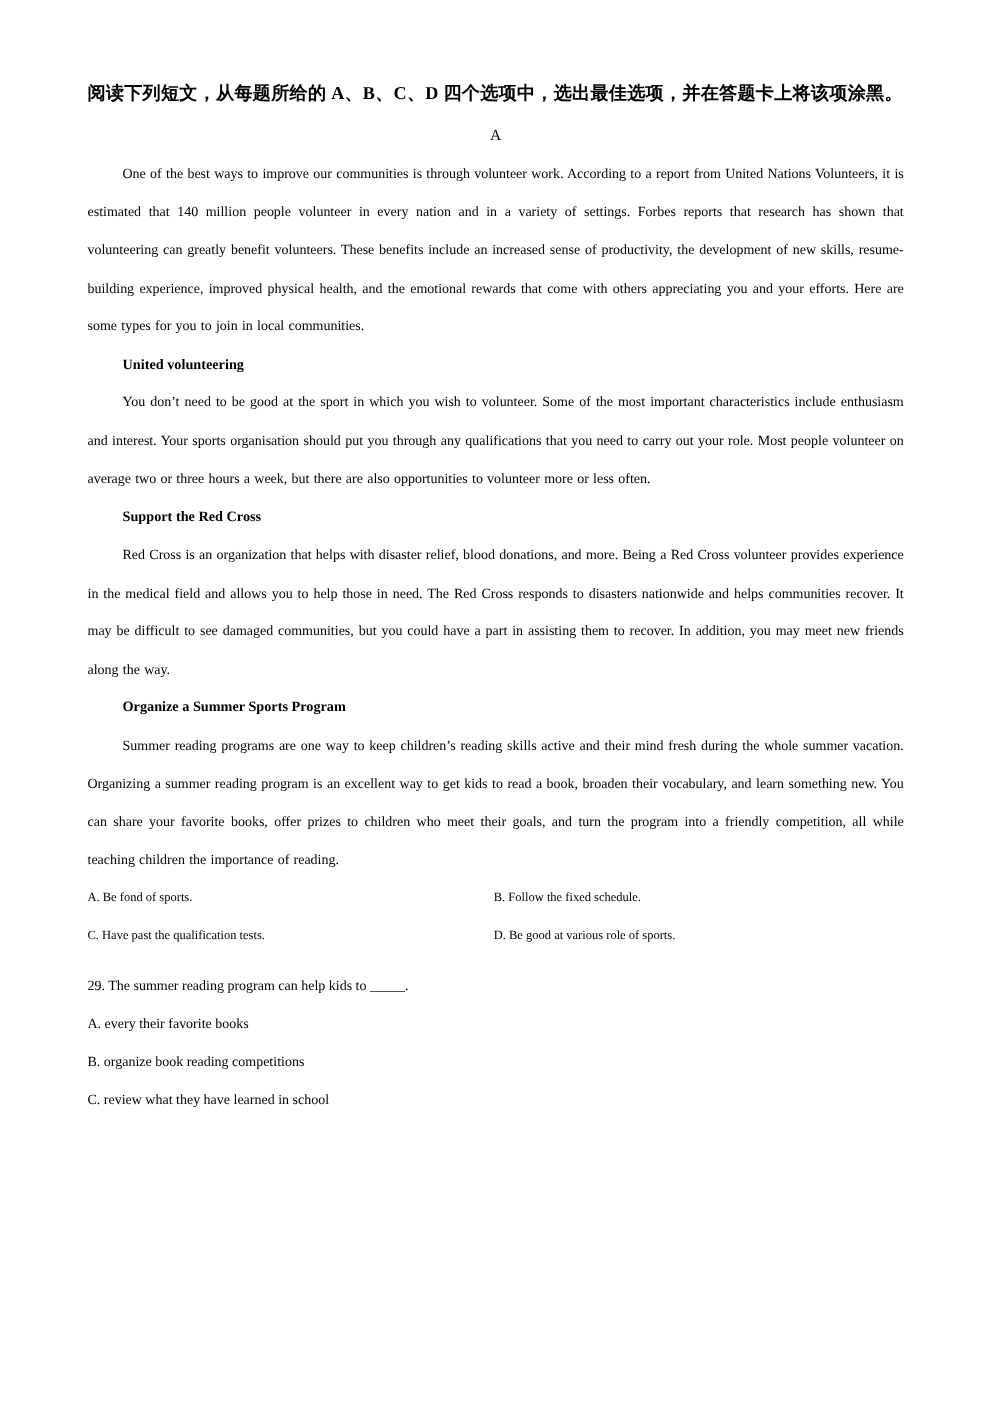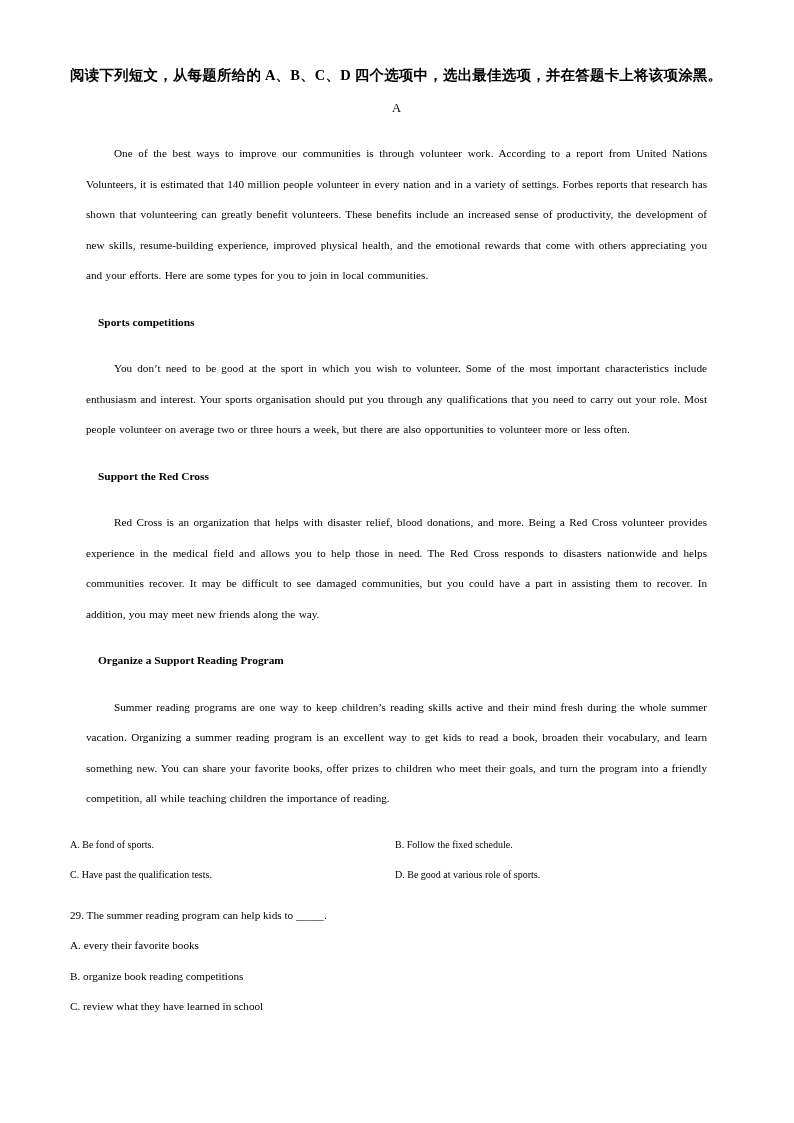--- a/index.html
+++ b/index.html
@@ -46,21 +46,21 @@
     margin: 4px 0 2px 0;
     font-weight: normal;
   }
 
   
   .para {
     font-size: 11.2px;
     line-height: 30.5px;
     text-align: justify;
     text-justify: inter-word;
-    margin: 16px;
+    margin: 0;
     text-indent: 28px;
     word-spacing: 0.6px;
   }
 
   
   .subhead {
     font-size: 11.4px;
     font-weight: bold;
     line-height: 30.5px;
     margin: 0;
@@ -100,29 +100,29 @@
 
 <div class="page">
   <div class="content">
 
     <p class="instruction">阅读下列短文，从每题所给的 A、B、C、D 四个选项中，选出最佳选项，并在答题卡上将该项涂黑。</p>
 
     <div class="section-letter">A</div>
 
     <p class="para">One of the best ways to improve our communities is through volunteer work. According to a report from United Nations Volunteers, it is estimated that 140 million people volunteer in every nation and in a variety of settings. Forbes reports that research has shown that volunteering can greatly benefit volunteers. These benefits include an increased sense of productivity, the development of new skills, resume-building experience, improved physical health, and the emotional rewards that come with others appreciating you and your efforts. Here are some types for you to join in local communities.</p>
 
-    <p class="subhead">Sports competitions</p>
+    <p class="subhead">United volunteering</p>
 
     <p class="para">You don’t need to be good at the sport in which you wish to volunteer. Some of the most important characteristics include enthusiasm and interest. Your sports organisation should put you through any qualifications that you need to carry out your role. Most people volunteer on average two or three hours a week, but there are also opportunities to volunteer more or less often.</p>
 
     <p class="subhead">Support the Red Cross</p>
 
     <p class="para">Red Cross is an organization that helps with disaster relief, blood donations, and more. Being a Red Cross volunteer provides experience in the medical field and allows you to help those in need. The Red Cross responds to disasters nationwide and helps communities recover. It may be difficult to see damaged communities, but you could have a part in assisting them to recover. In addition, you may meet new friends along the way.</p>
 
-    <p class="subhead">Organize a Support Reading Program</p>
+    <p class="subhead">Organize a Summer Sports Program</p>
 
     <p class="para">Summer reading programs are one way to keep children’s reading skills active and their mind fresh during the whole summer vacation. Organizing a summer reading program is an excellent way to get kids to read a book, broaden their vocabulary, and learn something new. You can share your favorite books, offer prizes to children who meet their goals, and turn the program into a friendly competition, all while teaching children the importance of reading.</p>
 
 
     <div class="opt-row">
       <div class="opt-col-a">A. Be fond of sports.</div>
       <div class="opt-col-b">B. Follow the fixed schedule.</div>
     </div>
 
     <div class="opt-row">

